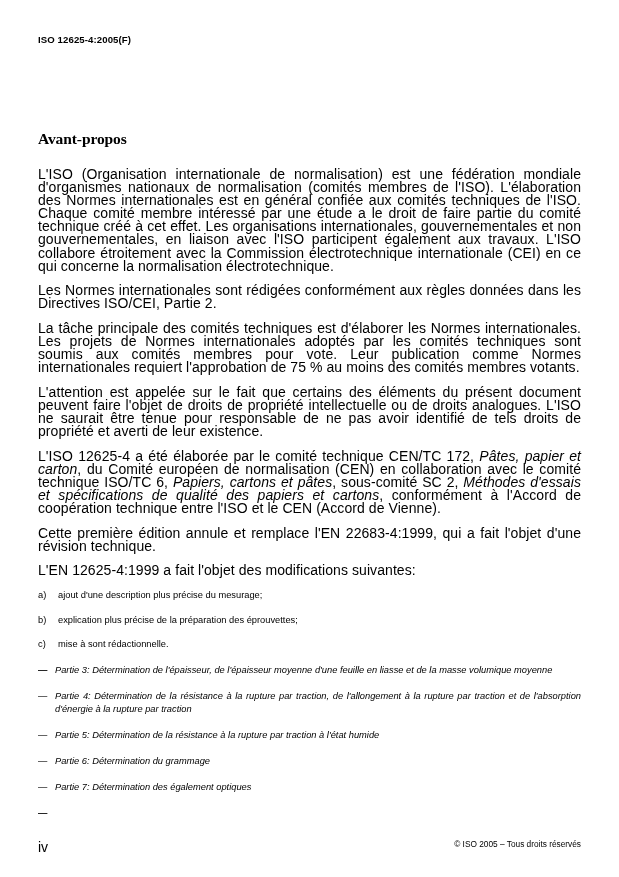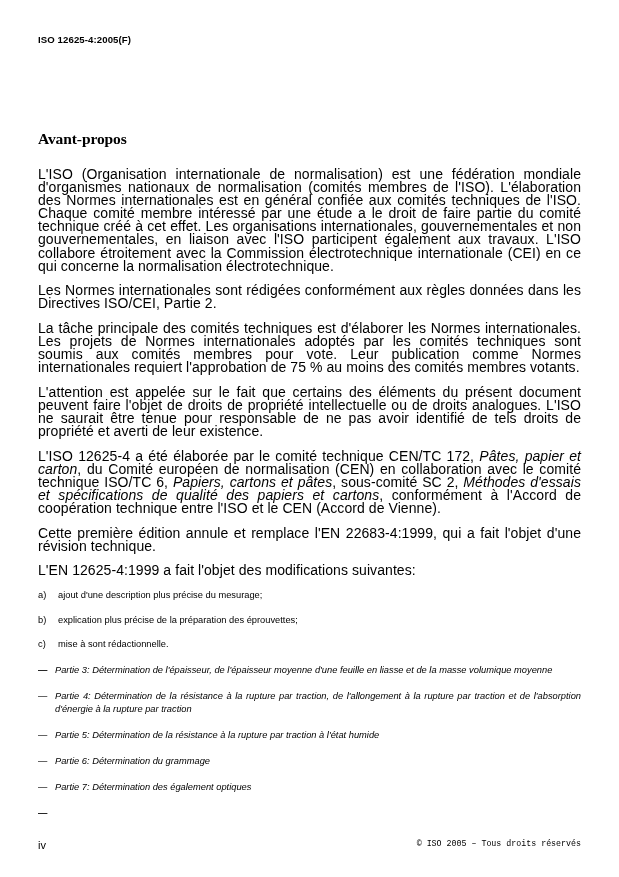--- a/index.html
+++ b/index.html
@@ -92,29 +92,28 @@
     position: absolute;
     left: 38px;
     right: 38px;
     bottom: 26px;
     height: 12px;
   }
   .footer .folio {
     position: absolute;
     left: 0;
     top: 0;
-    font-size: 11px;
+    font-size: 14px;
   }
   .footer .copyright {
     position: absolute;
     right: 0;
     top: 0;
     font-size: 8.3px;
     white-space: nowrap;
-    font-family: Liberation Mono, monospace;
   }
 </style>
 </head>
 <body>
 
 <div class="page">
 
   <div class="running-head">ISO 12625-4:2005(F)</div>
 
   <div class="content">

